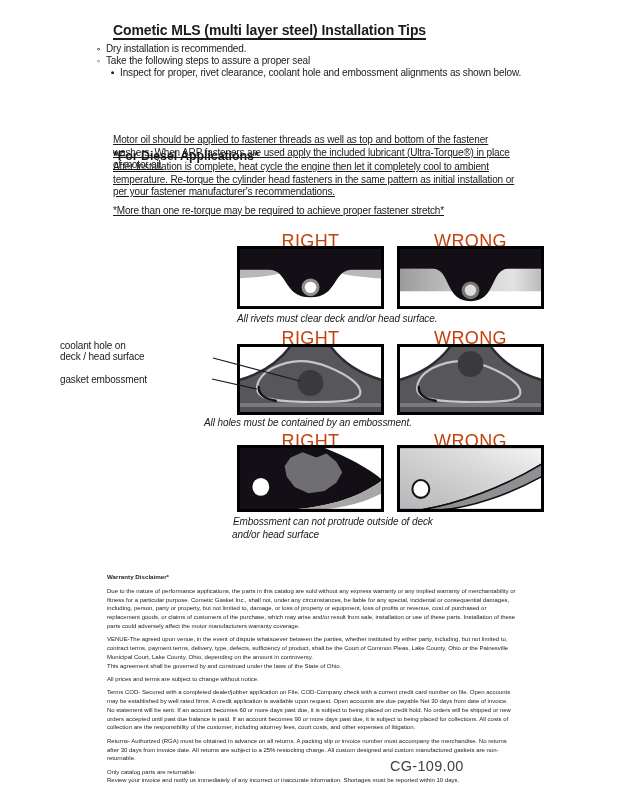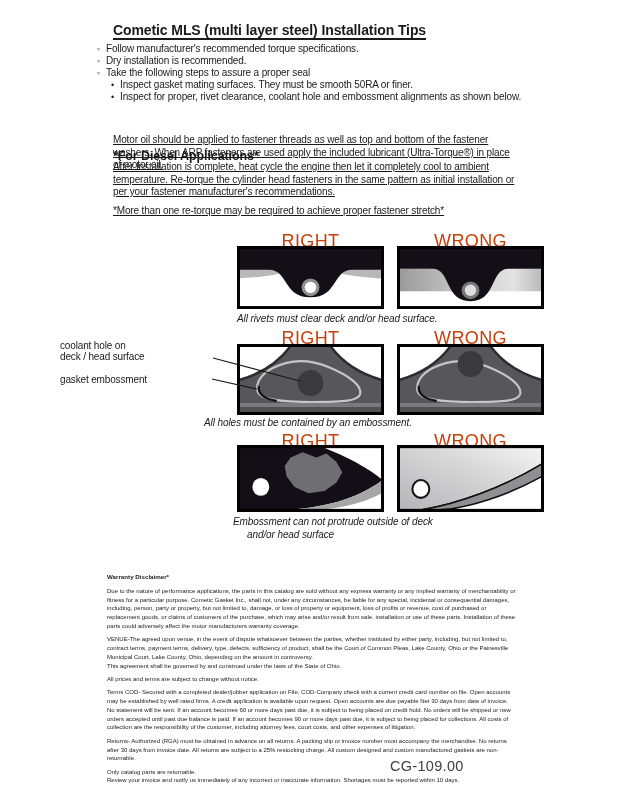--- a/index.html
+++ b/index.html
@@ -39,24 +39,24 @@
   
   .page-code{left:390px;top:758px;font-size:14.5px;letter-spacing:0.3px;color:#404040;}
   .leader-overlay{left:0;top:0;pointer-events:none;}
 </style>
 </head>
 <body>
 
 <div class="abs doc-title">Cometic MLS (multi layer steel) Installation Tips</div>
 
 <div class="abs bullets">
-  <div class="row"><span class="marker">◦</span><span>Follow manufacturer's recommended torque specifications.</span></div>
+  <div class="row"><span class="marker">◦</span></div>
   <div class="row"><span class="marker">◦</span><span>Dry installation is recommended.</span></div>
   <div class="row"><span class="marker">◦</span><span>Take the following steps to assure a proper seal</span></div>
-  <div class="row sub"><span class="marker">•</span><span>Inspect gasket mating surfaces.  They must be smooth 50RA or finer.</span></div>
+  <div class="row sub"><span class="marker">•</span></div>
   <div class="row sub"><span class="marker">•</span><span>Inspect for proper, rivet clearance, coolant hole and embossment alignments as shown below.</span></div>
 </div>
 
 <div class="abs diesel-heading">*For Diesel Applications*</div>
 <div class="abs para para1">Motor oil should be applied to fastener threads as well as top and bottom of the fastener washers. When ARP fasteners are used apply the included lubricant (Ultra-Torque®) in place of motor oil.</div>
 <div class="abs para para2">After Installation is complete, heat cycle the engine then let it completely cool to ambient temperature. Re-torque the cylinder head fasteners in the same pattern as initial installation or per your fastener manufacturer's recommendations.</div>
 <div class="abs para para3">*More than one re-torque may be required to achieve proper fastener stretch*</div>
 
 <div class="abs fig-label" style="left:237px;top:231px;">RIGHT</div>
 <div class="abs fig-label" style="left:397px;top:231px;">WRONG</div>
@@ -186,21 +186,21 @@
   <g clip-path="url(#c3w)">
     <rect width="148" height="64" fill="#ffffff"></rect>
     <path d="M2,2 H146 V18 C108,40 62,56 24,62 H2 Z" fill="url(#g3w)" stroke="#111" stroke-width="1.5"></path>
     <path d="M24,62 C62,56 108,40 146,18 L146,30 C112,48 72,60 44,62 Z" fill="#909094" stroke="#111" stroke-width="1.5"></path>
     <circle cx="24" cy="42" r="8.5" fill="#ffffff" stroke="#111" stroke-width="2"></circle>
   </g>
   <rect x="1.5" y="1.5" width="145" height="61" fill="none" stroke="#000" stroke-width="3"></rect>
 </svg>
 
 <div class="abs caption" style="left:233px;top:516px;">Embossment can not protrude outside of deck</div>
-<div class="abs caption" style="left:247px;top:529px;">and/or head surface</div>
+<div class="abs caption" style="left:232px;top:529px;">and/or head surface</div>
 
 <svg class="abs leader-overlay" width="618" height="800">
   <line x1="213" y1="358" x2="300" y2="381" stroke="#1a1a1a" stroke-width="1.2"></line>
   <line x1="212" y1="379" x2="257" y2="389" stroke="#1a1a1a" stroke-width="1.2"></line>
 </svg>
 
 <div class="abs disclaimer">
   <div class="head">Warranty Disclaimer*</div>
   <p>Due to the nature of performance applications, the parts in this catalog are sold without any express warranty or any implied warranty of merchantability or fitness for a particular purpose.  Cometic Gasket Inc., shall not, under any circumstances, be liable for any special, incidental or consequential damages, including, person, party or property, but not limited to, damage, or loss of property or equipment, loss of profits or revenue, cost of purchased or replacement goods, or claims of customers of the purchase, which may arise and/or result from sale, installation or use of these parts.  Installation of these parts could adversely affect the motor manufacturers warranty coverage.</p>
   <p class="tight">VENUE-The agreed upon venue, in the event of dispute whatsoever between the parties, whether instituted by either party, including, but not limited to, contract terms, payment terms, delivery, type, defects, sufficiency of product, shall be the Court of Common Pleas, Lake County, Ohio or the Painesville Municipal Court, Lake County, Ohio, depending on the amount in controversy.</p>

